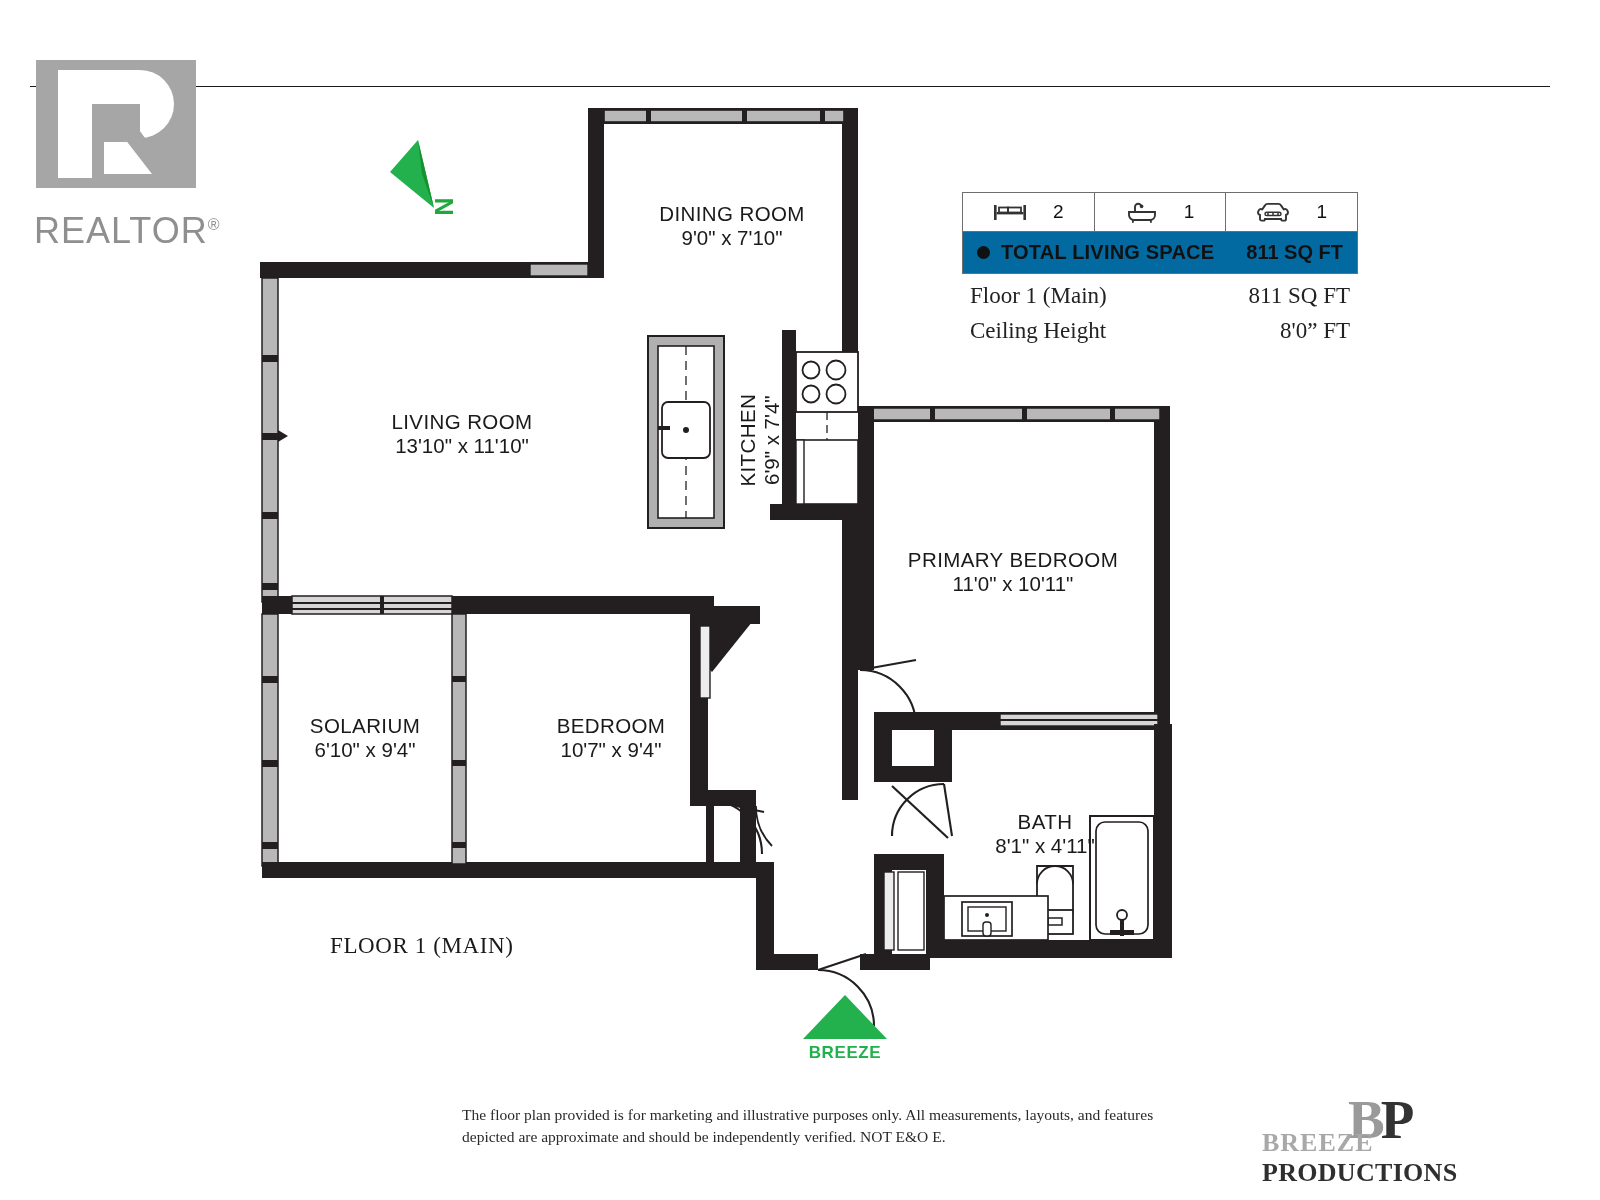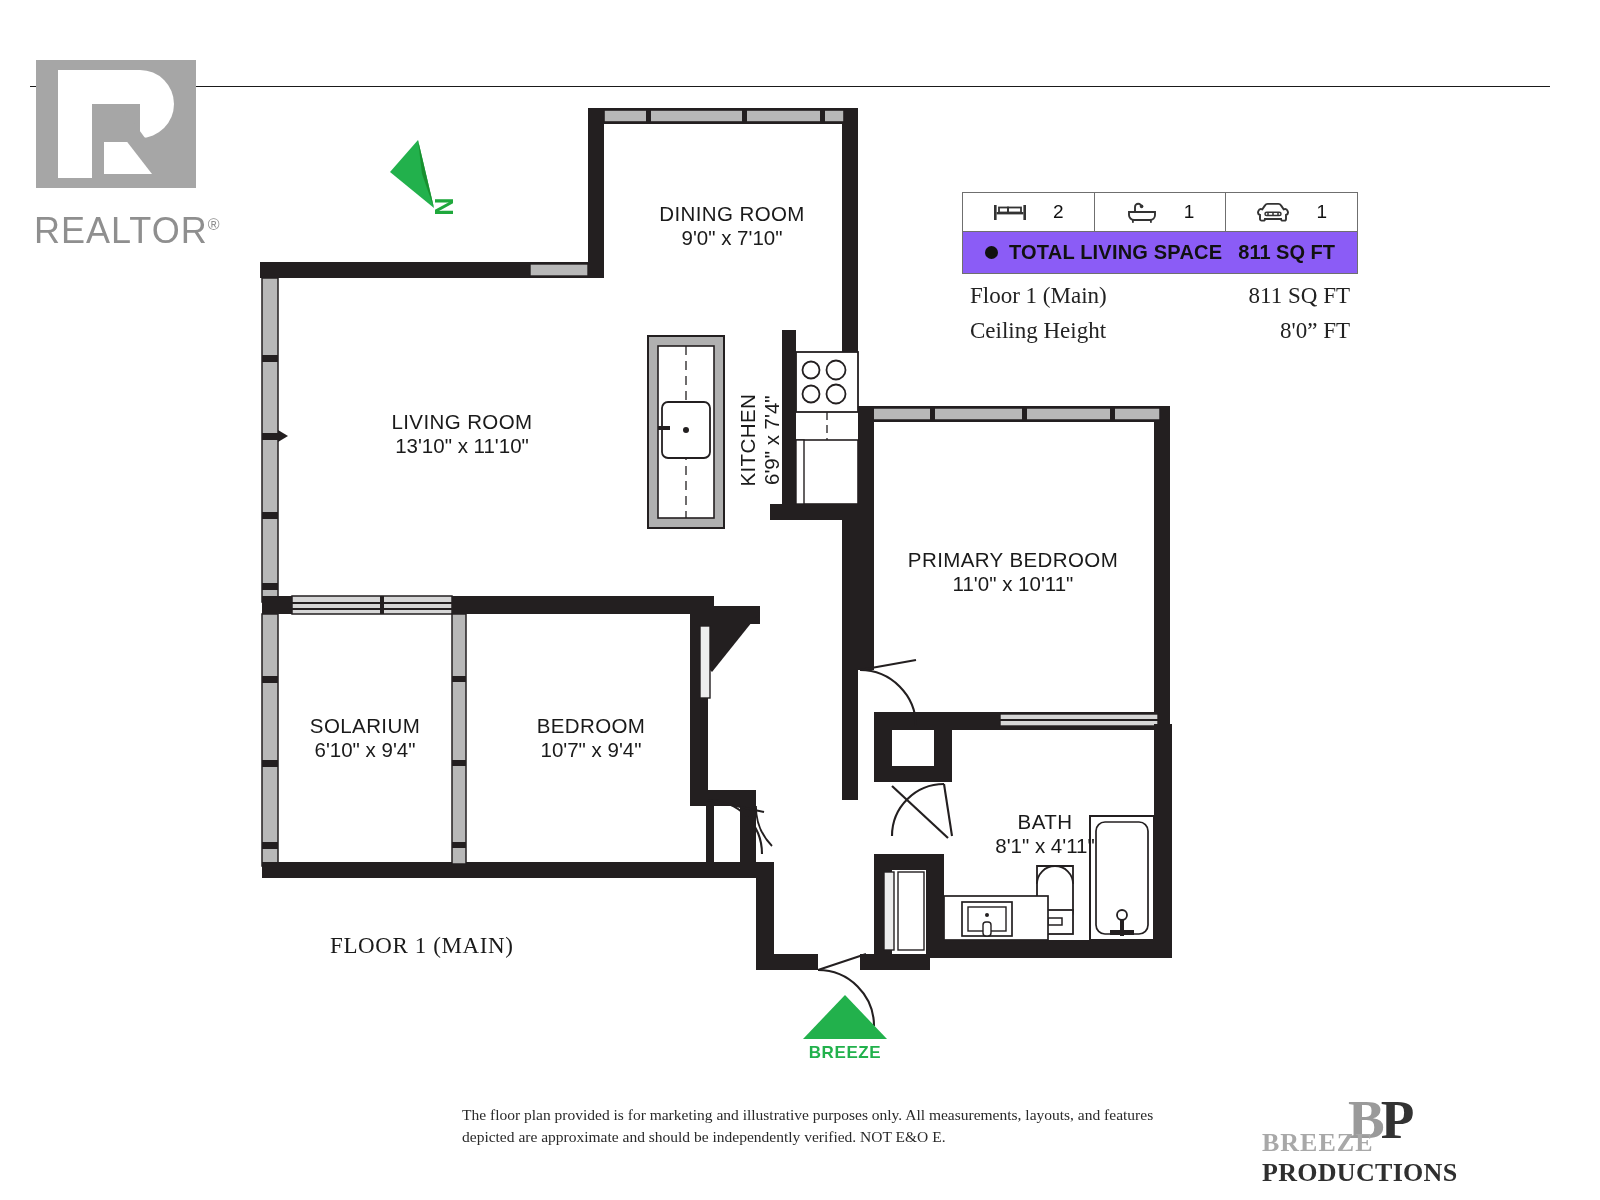--- a/index.html
+++ b/index.html
@@ -41,22 +41,22 @@
   
   #info-panel{position:absolute;left:962px;top:192px;width:396px;}
   #icon-row{display:flex;border:1.4px solid #6f6f6f;height:38px;background:#fff;}
   #icon-row .cell{
     flex:1;display:flex;align-items:center;justify-content:center;gap:26px;
     border-right:1.4px solid #6f6f6f;
   }
   #icon-row .cell:last-child{border-right:none;}
   #icon-row .cnt{font-size:19px;font-family:"Liberation Sans",sans-serif;color:#111;}
   #total-bar{
-    margin-top:0;height:42px;background:#8b5cf6;border:1.4px solid #6f6f6f;border-top:none;
-    display:flex;align-items:center;padding:0 22px;box-sizing:border-box;
+    margin-top:0;height:42px;background:#0369a1;border:1.4px solid #6f6f6f;border-top:none;
+    display:flex;align-items:center;padding:0 14px;box-sizing:border-box;
   }
   #total-bar .dot{width:13px;height:13px;border-radius:50%;background:#111;margin-right:11px;flex:none;}
   #total-bar .lbl{font-size:20px;font-weight:bold;letter-spacing:.2px;color:#111;}
   #total-bar .val{margin-left:auto;font-size:20px;font-weight:bold;color:#111;}
   .detail-row{
     display:flex;margin-top:9px;padding:0 8px;
     font-family:"Liberation Serif", serif;font-size:23px;color:#222;
   }
   .detail-row .val{margin-left:auto;}
 
@@ -343,21 +343,21 @@
   <div class="rlabel" style="left:890px;top:548px;width:246px;">
     <div class="nm">PRIMARY BEDROOM</div>
     <div class="dm">11'0" x 10'11"</div>
   </div>
 
   <div class="rlabel" style="left:270px;top:714px;width:190px;">
     <div class="nm">SOLARIUM</div>
     <div class="dm">6'10" x 9'4"</div>
   </div>
 
-  <div class="rlabel" style="left:496px;top:714px;width:190px;">
+  <div class="rlabel" style="left:516px;top:714px;width:190px;">
     <div class="nm">BEDROOM</div>
     <div class="dm">10'7" x 9'4"</div>
   </div>
 
 
   <div class="rlabel" style="left:952px;top:810px;width:186px;">
     <div class="nm">BATH</div>
     <div class="dm">8'1" x 4'11"</div>
   </div>
 

